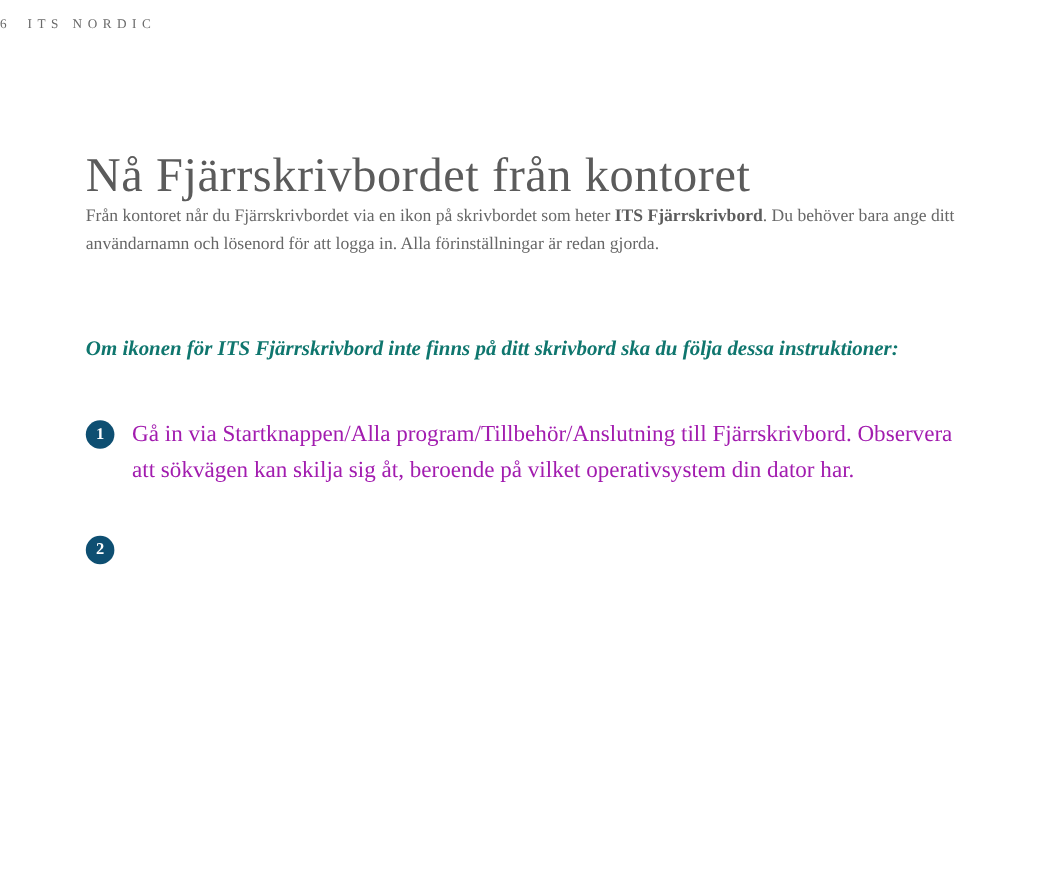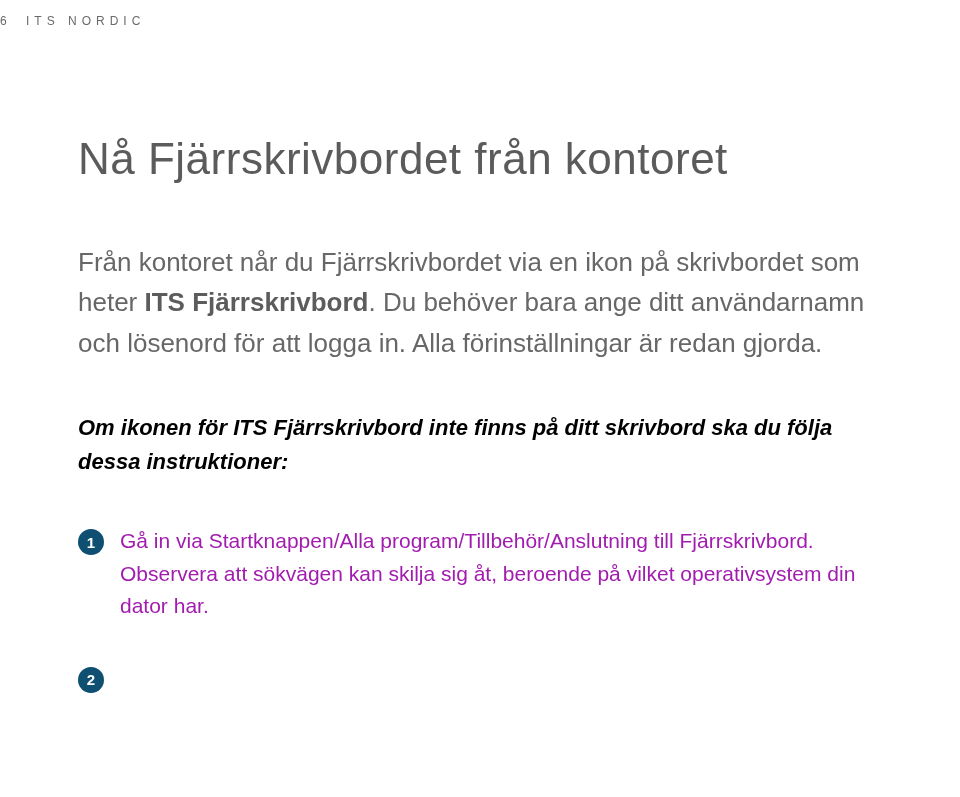--- a/index.html
+++ b/index.html
@@ -8,20 +8,21 @@
     background: #ffffff;
     font-family: "Helvetica Neue", Arial, sans-serif;
     color: #5d5d5d;
     position: relative;
   }
   .page {
     position: relative;
     width: 960px;
     height: 587px;
     padding: 14px 60px 48px 78px;
+    font-family: Liberation Serif, serif;
   }
   .running-header {
     position: absolute;
     top: 14px;
     left: 0;
     font-size: 12px;
     letter-spacing: 5px;
     color: #6a6a6a;
     font-weight: 400;
   }
@@ -29,35 +30,34 @@
     margin-right: 6px;
   }
   .title {
     margin-top: 120px;
     font-size: 44px;
     font-weight: 300;
     color: #5b5b5b;
     letter-spacing: 0.5px;
   }
   .intro {
-    margin-top: 58px;
-    font-size: 26px;
+    font-size: 16px;
     line-height: 1.55;
     color: #676767;
     font-weight: 400;
     max-width: 800px;
   }
   .intro .bold { font-weight: 700; color: #5c5c5c; }
   .subhead {
-    margin-top: 48px;
-    font-size: 22px;
+    margin-top: 68px;
+    font-size: 19px;
     line-height: 1.55;
     font-style: italic;
     font-weight: 700;
-    color: #000000;
+    color: #0f766e;
     max-width: 800px;
   }
   .steps {
     margin-top: 46px;
     list-style: none;
   }
   .steps li {
     display: flex;
     align-items: flex-start;
     gap: 16px;

